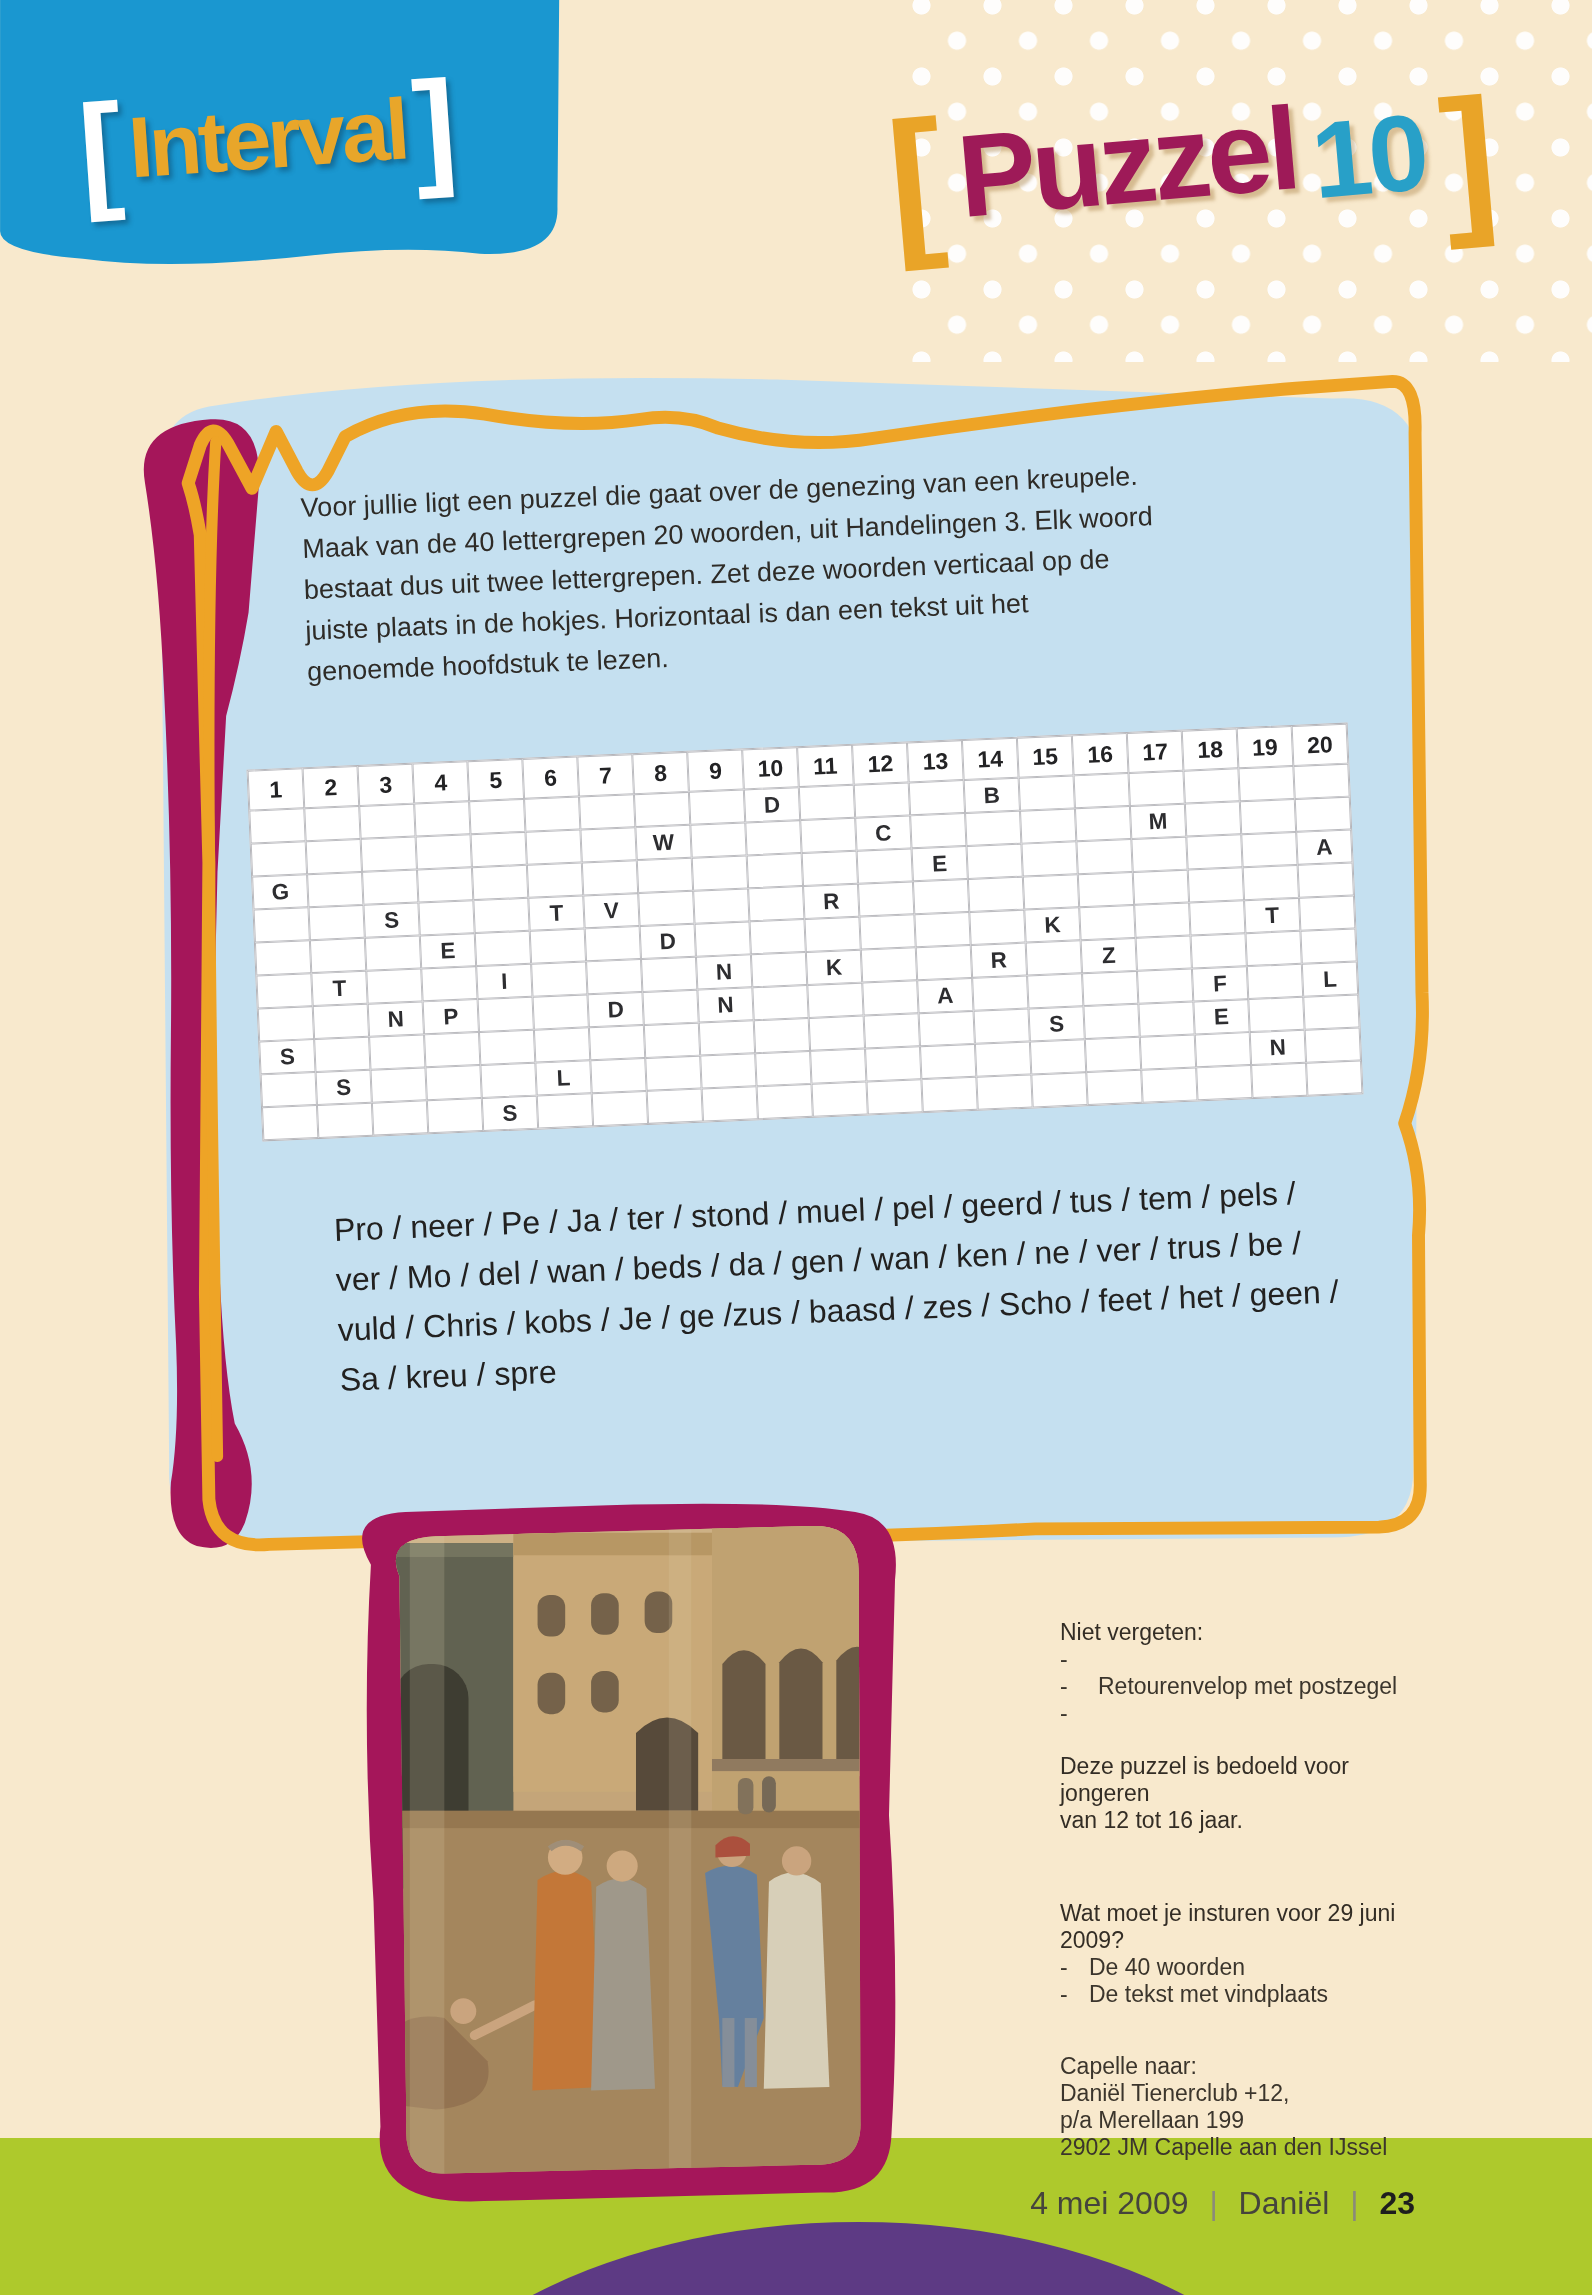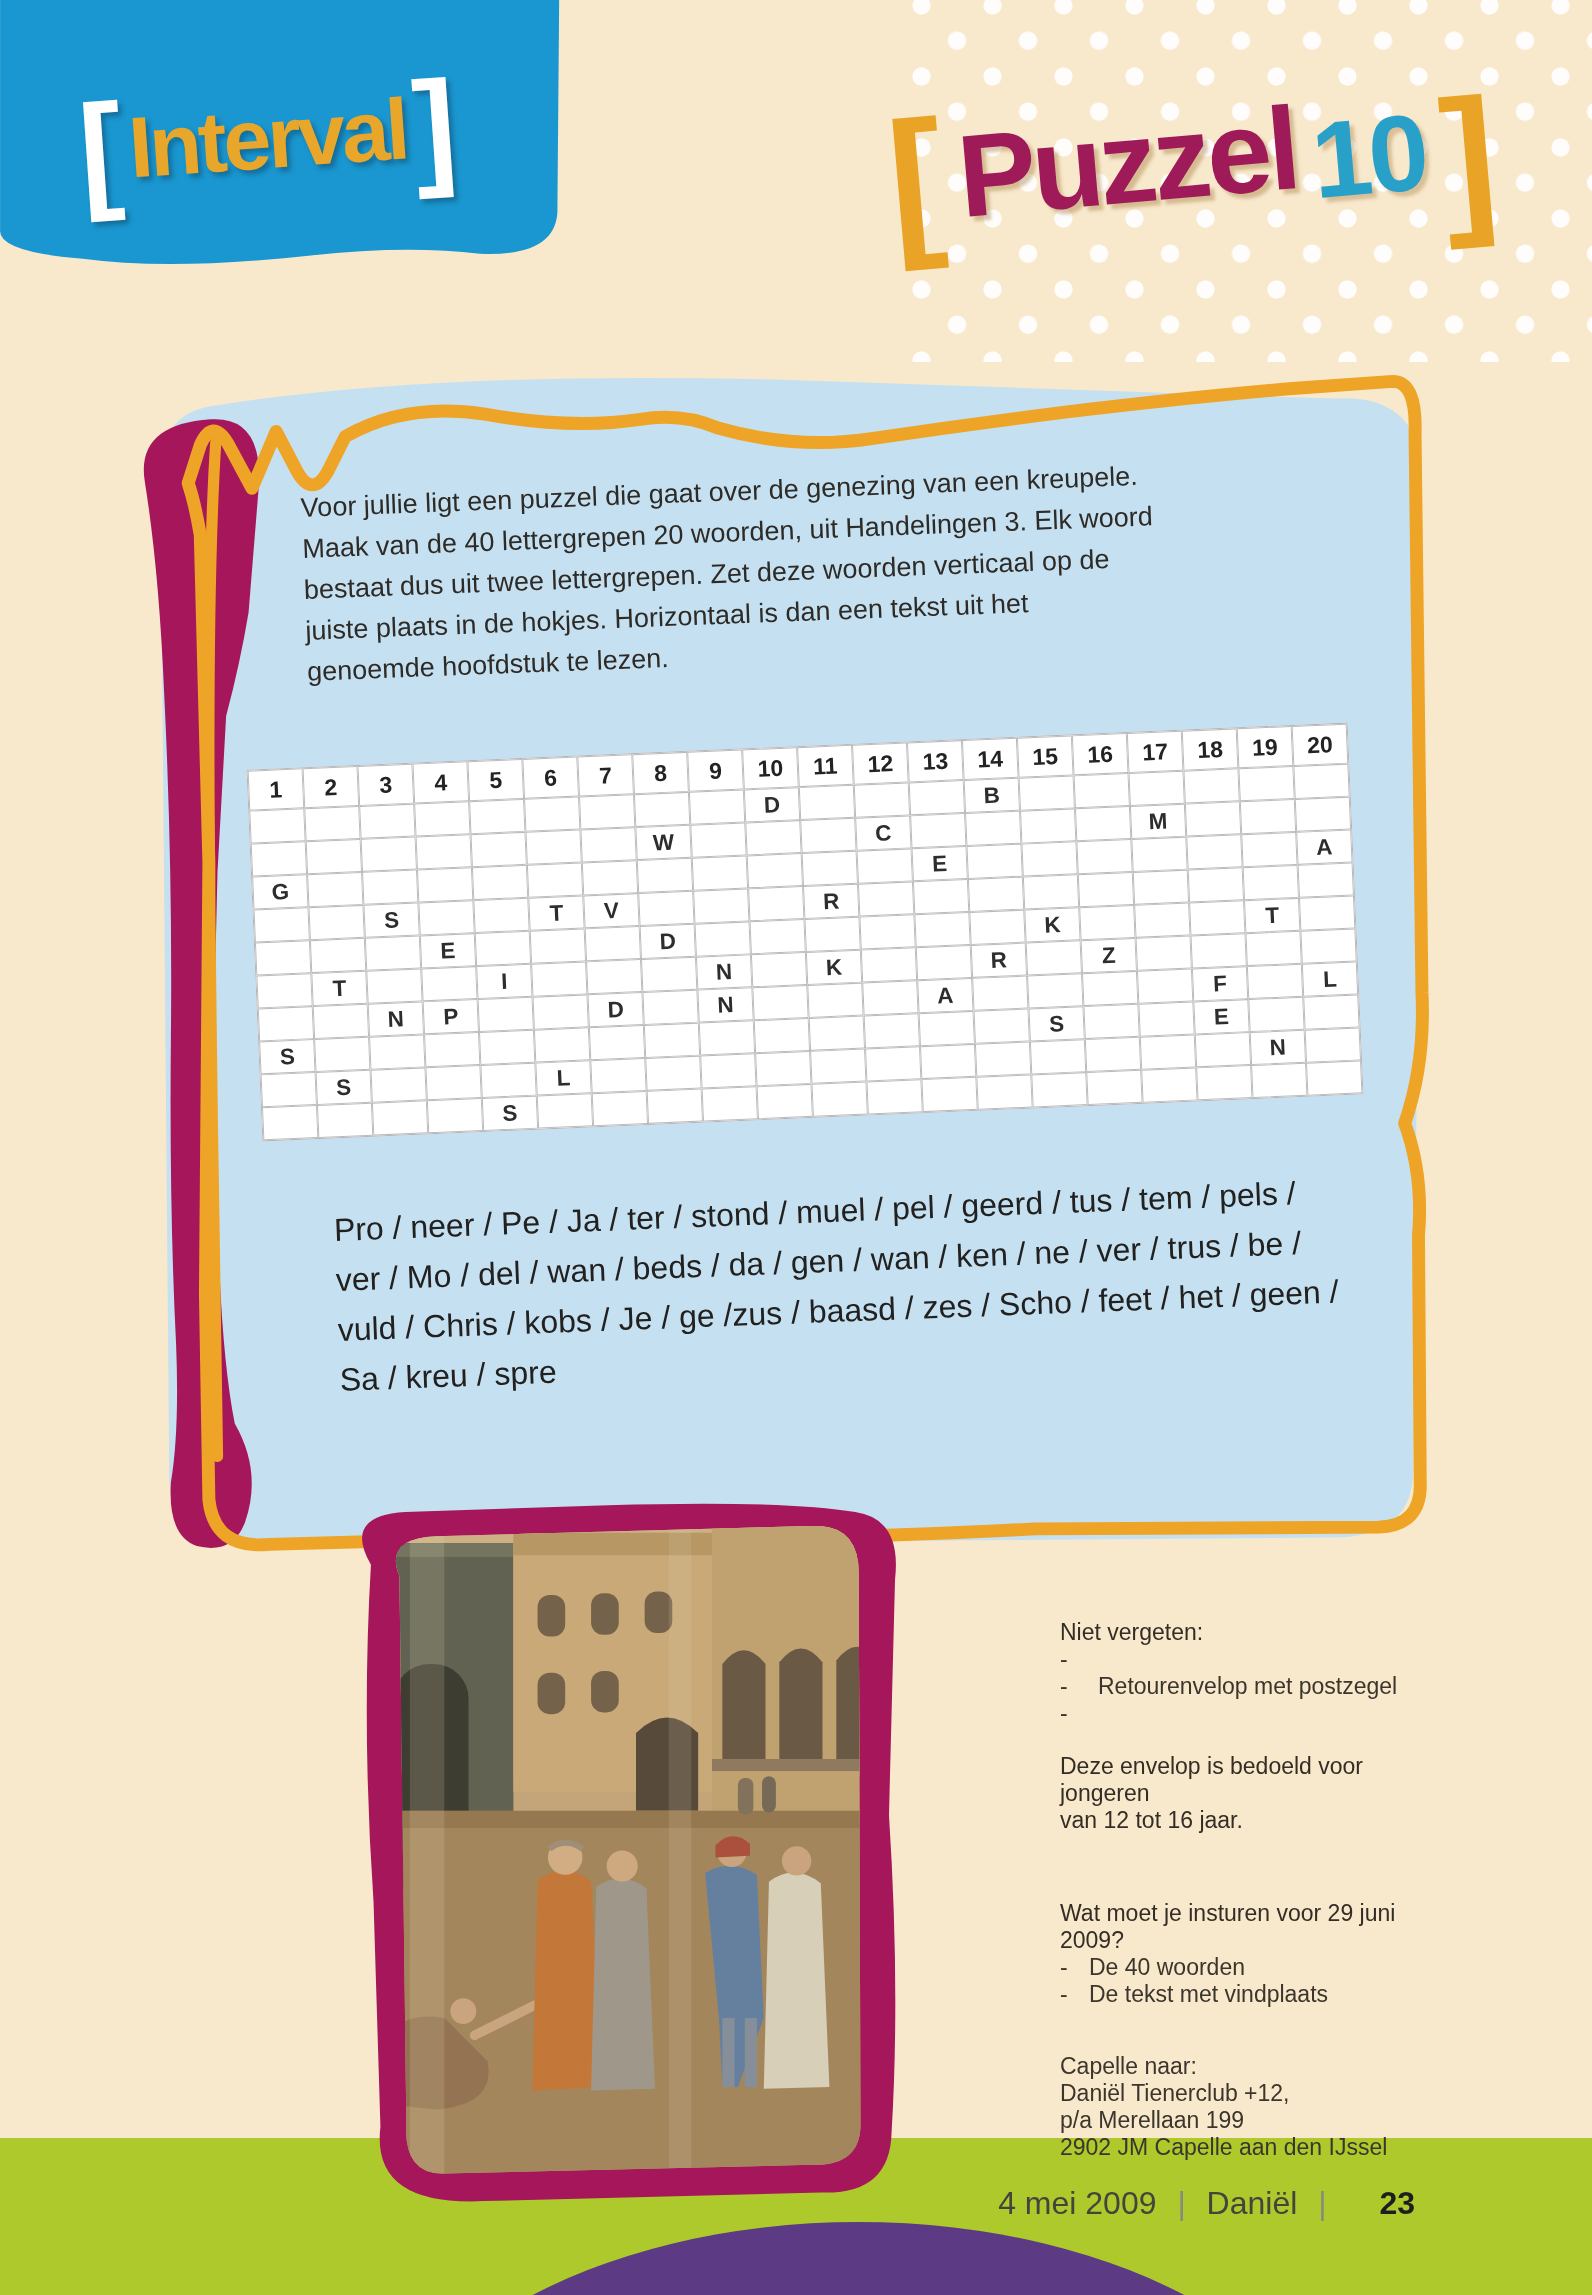--- a/index.html
+++ b/index.html
@@ -61,21 +61,21 @@
   .brow.tight .dash{width:29px;flex:0 0 29px;}
   .gap{height:26px;}
   .gap.big{height:66px;}
   .gap.mid{height:45px;}
 
   
   .greenband{left:0;top:2138px;width:1592px;height:158px;background:#aec92c;z-index:3;}
   .purple{left:371px;top:2222px;width:975px;height:570px;background:#5d3a84;border-radius:50%;z-index:4;}
   .footer{left:949px;top:2185px;width:466px;z-index:5;text-align:right;font-size:32px;color:#45443c;}
   .footer .sep{color:#8a8a7a;padding:0 12px;}
-  .footer .pg{font-weight:bold;color:#1e1e1e;margin-left:32px;}
+  .footer .pg{font-weight:bold;color:#1e1e1e;}
 </style>
 </head>
 <body>
 
 <div class="abs dots"></div>
 
 <svg class="abs deco" viewBox="0 0 1845 2660">
 
   <path d="M0,0 L648,0 L646,240 Q648,298 556,294 Q470,284 360,296 Q200,314 96,300 Q0,292 0,268 Z" fill="#1a97d0"></path>
 
@@ -410,21 +410,21 @@
     <span class="dash">-</span>
   </div>
   <div class="brow">
     <span class="dash">-</span>
     <span>Retourenvelop met postzegel</span>
   </div>
   <div class="brow">
     <span class="dash">-</span>
   </div>
   <div class="gap"></div>
-  <div class="h">Deze envelop is bedoeld voor jongeren</div>
+  <div class="h">Deze puzzel is bedoeld voor jongeren</div>
   <div class="h">van 12 tot 16 jaar.</div>
   <div class="gap big"></div>
   <div class="h">Wat moet je insturen voor 29 juni 2009?</div>
   <div class="brow tight">
     <span class="dash">-</span>
     <span>De 40 woorden</span>
   </div>
   <div class="brow tight">
     <span class="dash">-</span>
     <span>De tekst met vindplaats</span>

